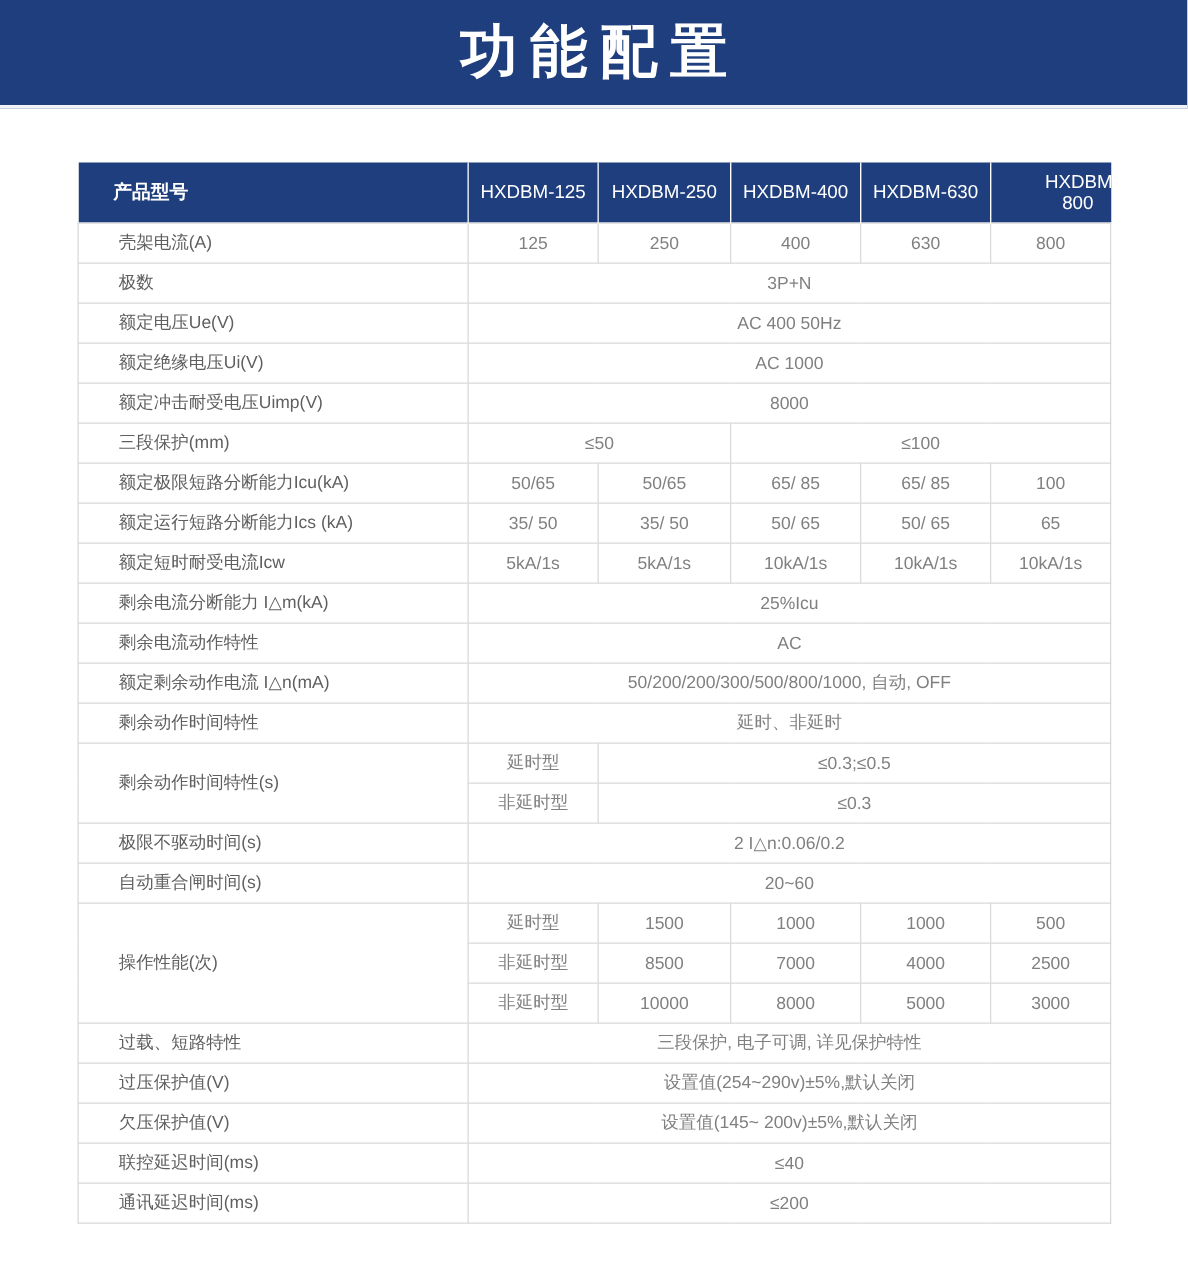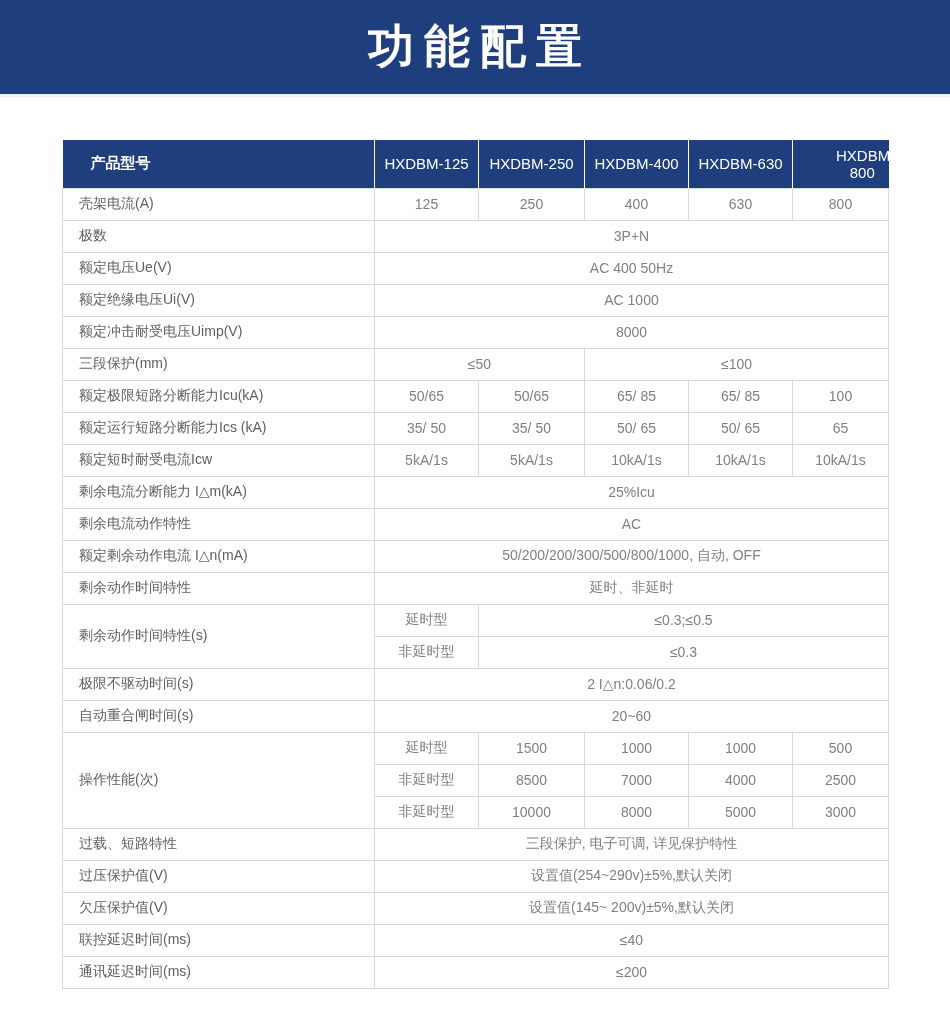--- a/index.html
+++ b/index.html
@@ -9,21 +9,21 @@
     --value-text:#808080;
   }
   *{box-sizing:border-box;margin:0;padding:0;}
   html,body{width:950px;}
   body{
     min-height:1019px;
     background:#ffffff;
     font-family:"Liberation Sans","DejaVu Sans",sans-serif;
   }
   .banner{
-    width:950px;height:97px;
+    width:950px;height:87px;
     background:var(--accent);
     display:flex;align-items:center;justify-content:center;
     border-bottom:3px solid #f0f2f6;
   }
   .banner .title{
     color:#ffffff;
     font-size:46px;
     font-weight:bold;
     letter-spacing:10px;
     padding-left:10px; 
@@ -55,21 +55,21 @@
   td{
     border:1px solid var(--border);
     height:32px;
     font-size:14px;
     color:var(--value-text);
     text-align:center;
     padding:2px 4px;
   }
   td.label{
     text-align:left;
-    padding-left:16px;
+    padding-left:32px;
     color:var(--label-text);
   }
 </style>
 </head>
 <body>
 
 <div class="banner">
   <div class="title">功能配置</div>
 </div>
 

